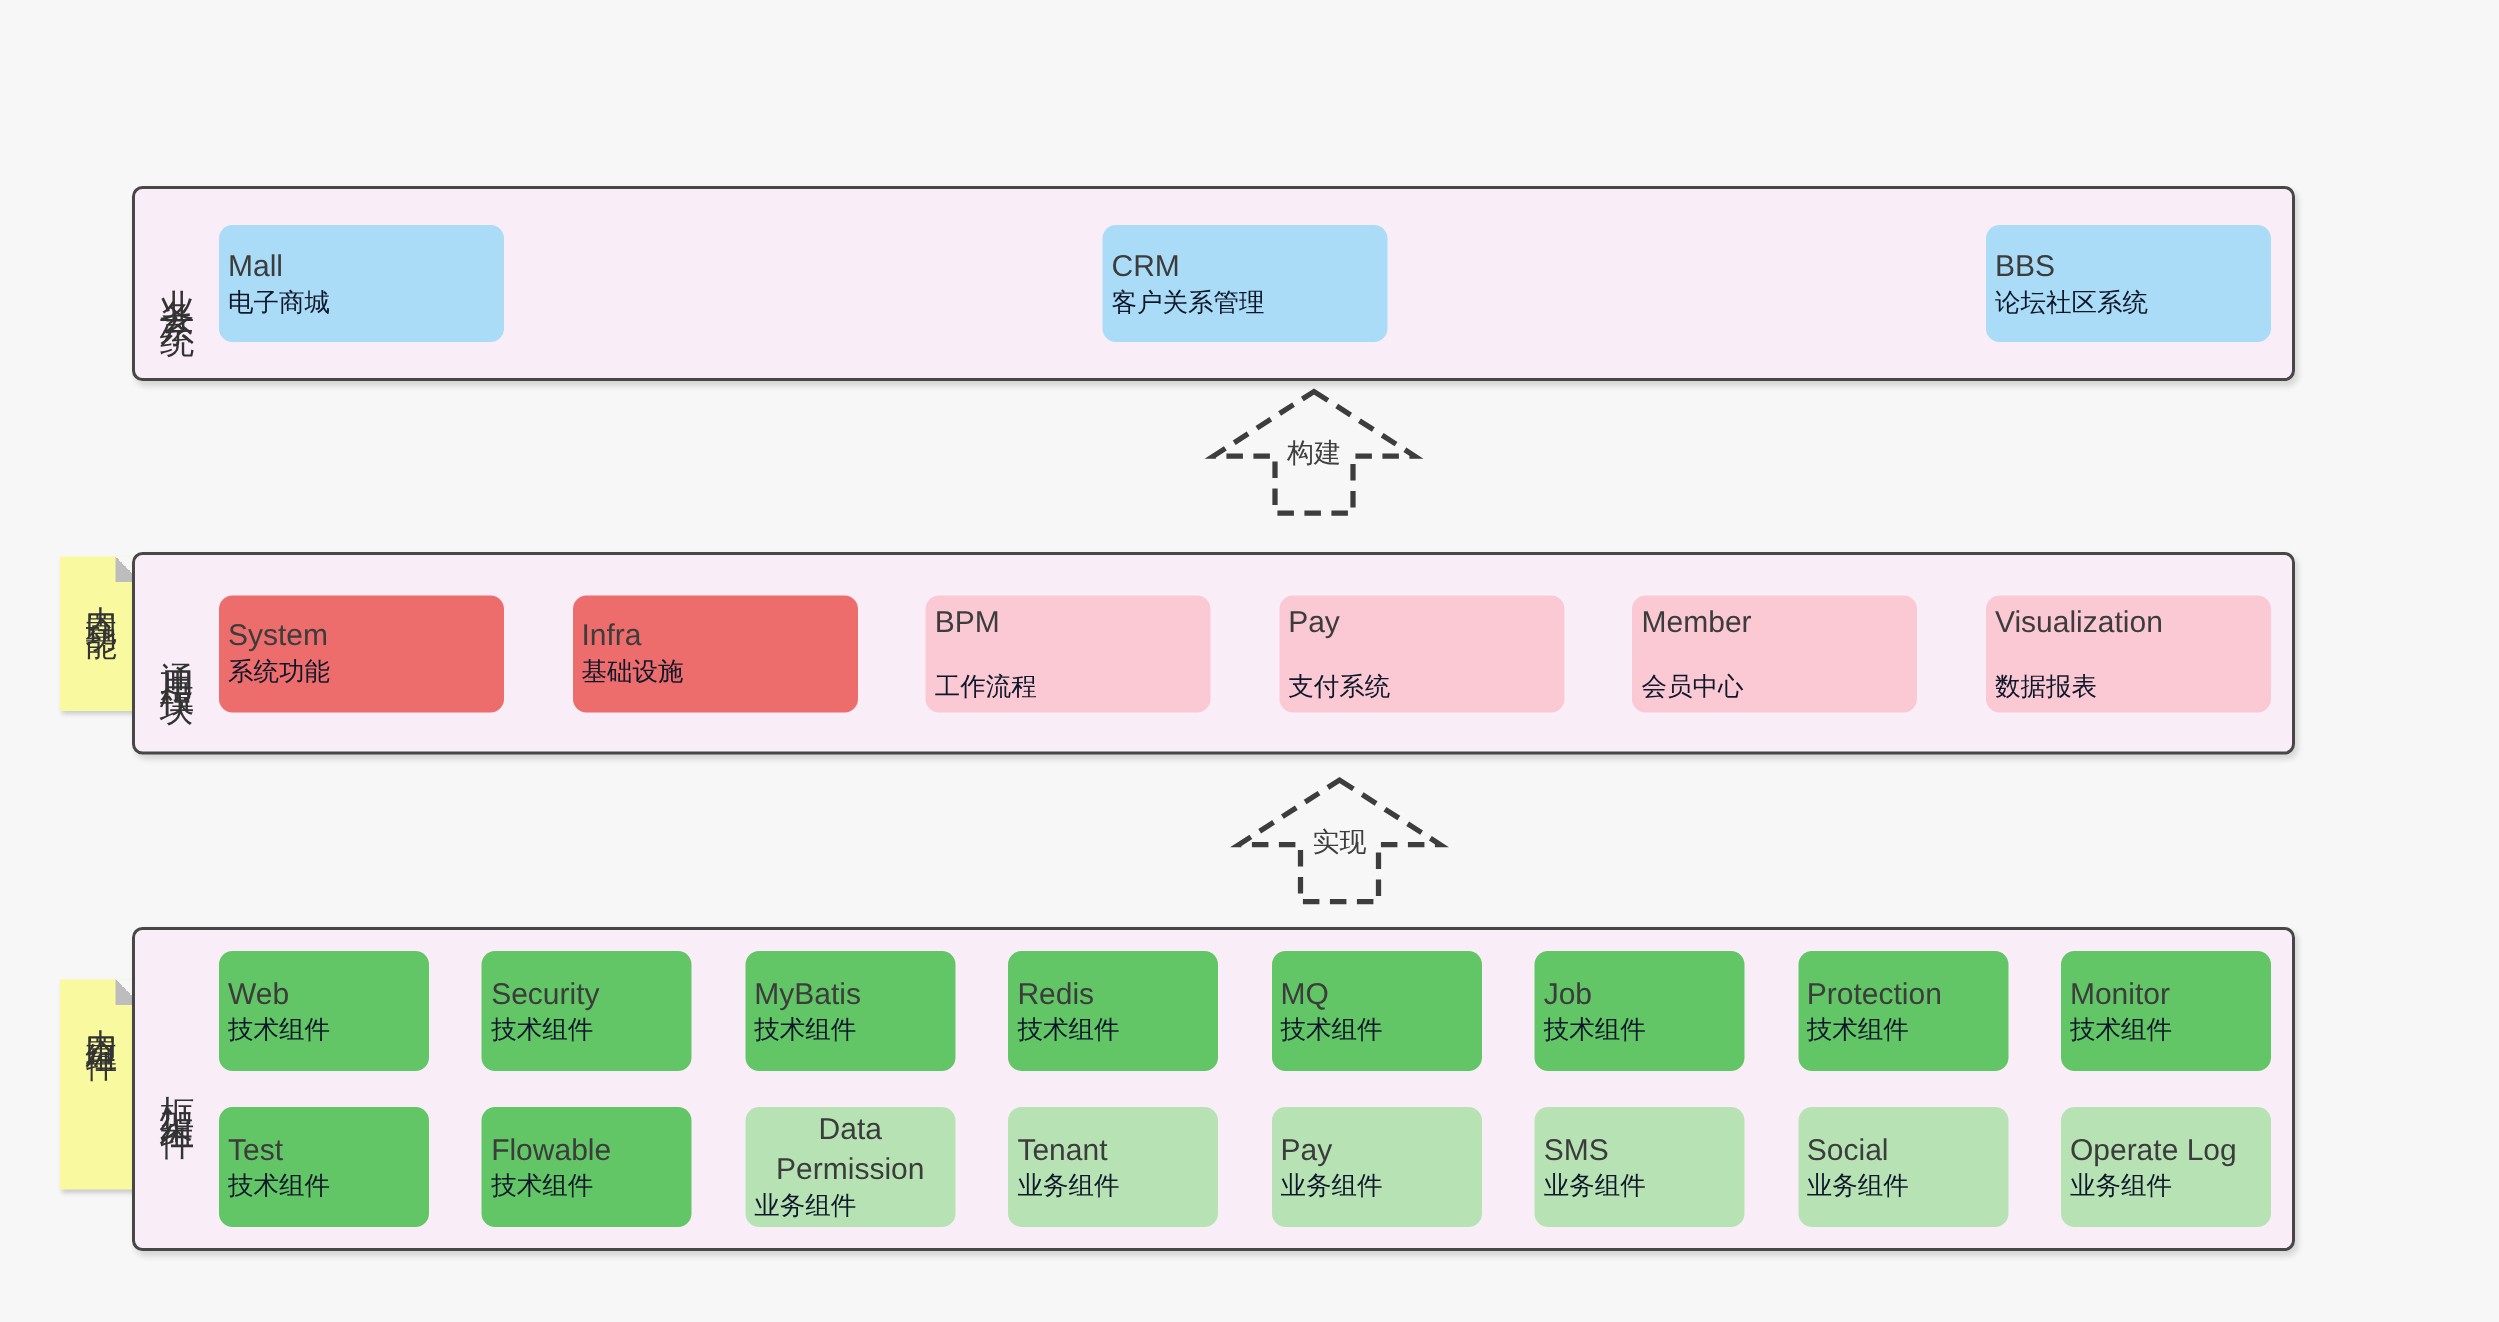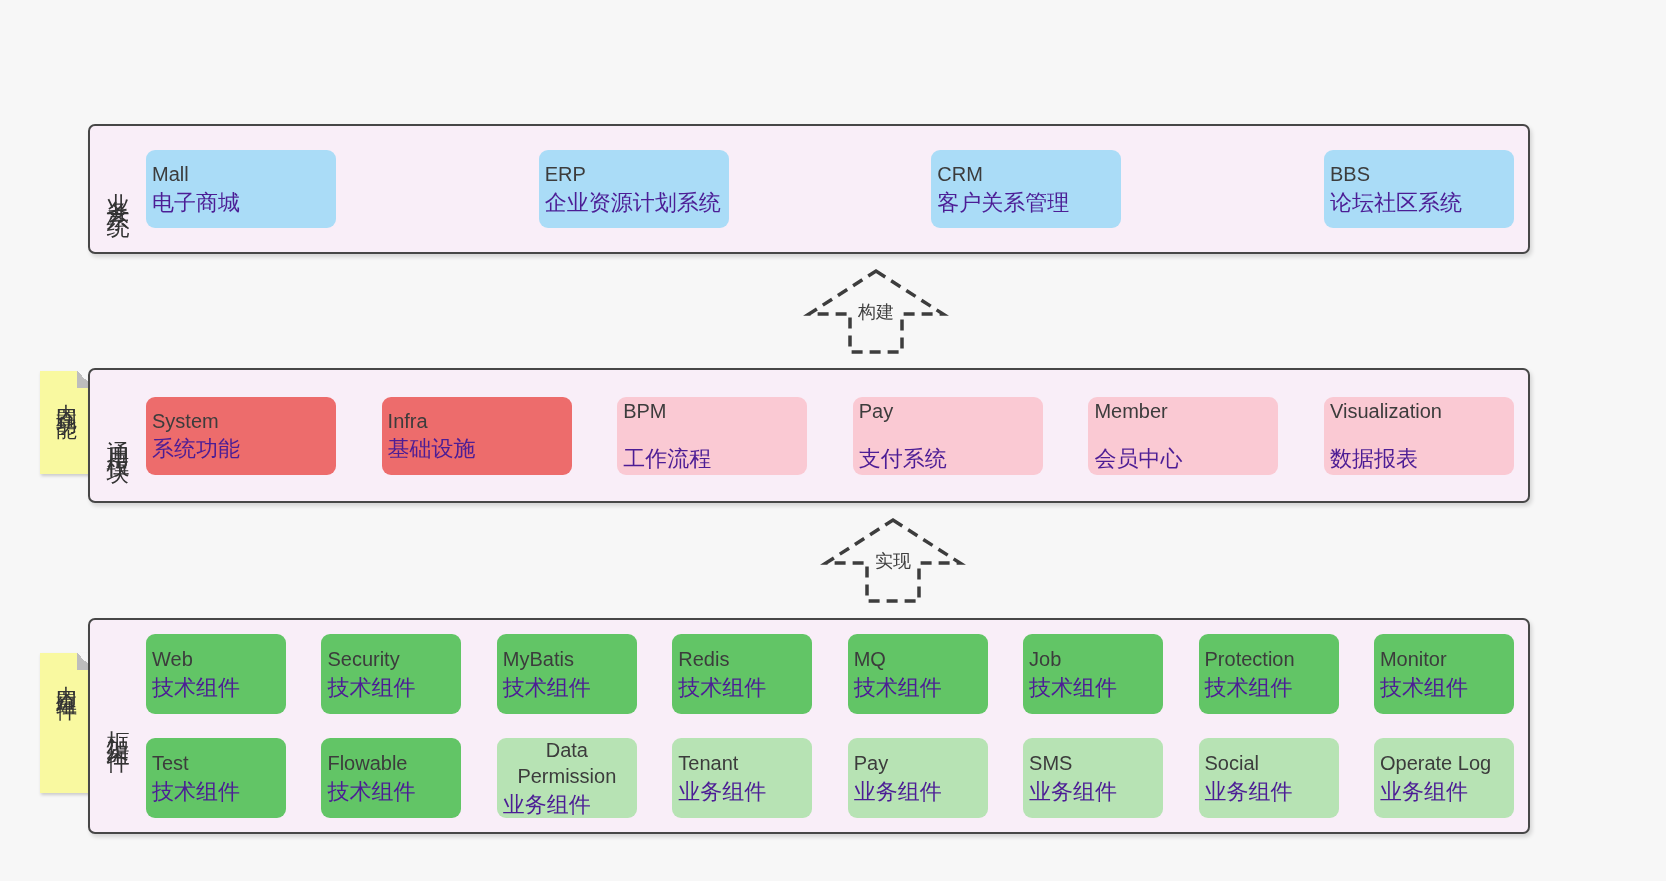--- a/index.html
+++ b/index.html
@@ -44,21 +44,21 @@
   .box{
     box-sizing:border-box;
     border-radius:9px;
     display:flex;flex-direction:column;align-items:flex-start;justify-content:center;
     text-align:center;line-height:1.32;
     padding:4px 6px;
   }
   .w6{width:190px;height:78px;}
   .w8{width:140px;height:80px;}
   .box-name{font-size:20px;color:#3c3c3c;}
-  .box-sub{font-size:22px;color:#4c1d95;}
+  .box-sub{font-size:17px;color:#0f172a;}
   .box--blue{background:#aadcf7;}
   .box--red{background:#ed6c6c;}
   .box--pink{background:#fac9d3;gap:19px;}
   .box--green{background:#62c566;}
   .box--lightgreen{background:#b7e3b4;}
 
   
   .sticky{
     position:absolute;left:40px;width:54px;
     background:#f9f9a0;
@@ -77,21 +77,21 @@
   }
 
   
   .arrow{position:absolute;width:140px;height:87px;z-index:1;}
   .arrow svg{position:absolute;inset:0;overflow:visible;}
   .arrow-label{
     position:absolute;left:50%;top:31px;transform:translateX(-50%);
     background:#f7f7f7;padding:1px 3px;
     font-size:18px;color:#3f3f3f;white-space:nowrap;
   }
-  #arrow-build{left:806px;top:268px;}
+  #arrow-build{left:806px;top:258px;}
   #arrow-implement{left:823px;top:517px;}
 
   #layer-business{top:124px;height:130px;}
   #layer-modules{top:368px;height:135px;}
   #layer-framework{top:618px;height:216px;}
   #sticky-modules{top:371px;height:103px;}
   #sticky-framework{top:653px;height:140px;}
 </style>
 </head>
 <body>
@@ -108,24 +108,20 @@
   <div class="layer" id="layer-business">
     <div class="layer-label-col">
       <span class="layer-label">业务系统</span>
     </div>
     <div class="layer-content">
         <div class="box w6 box--blue">
           <div class="box-name">Mall</div>
           <div class="box-sub">电子商城</div>
         </div>
         <div class="box w6 box--blue">
-          <div class="box-name">ERP</div>
-          <div class="box-sub">企业资源计划系统</div>
-        </div>
-        <div class="box w6 box--blue">
           <div class="box-name">CRM</div>
           <div class="box-sub">客户关系管理</div>
         </div>
         <div class="box w6 box--blue">
           <div class="box-name">BBS</div>
           <div class="box-sub">论坛社区系统</div>
         </div>
       </div>
   </div>
 

